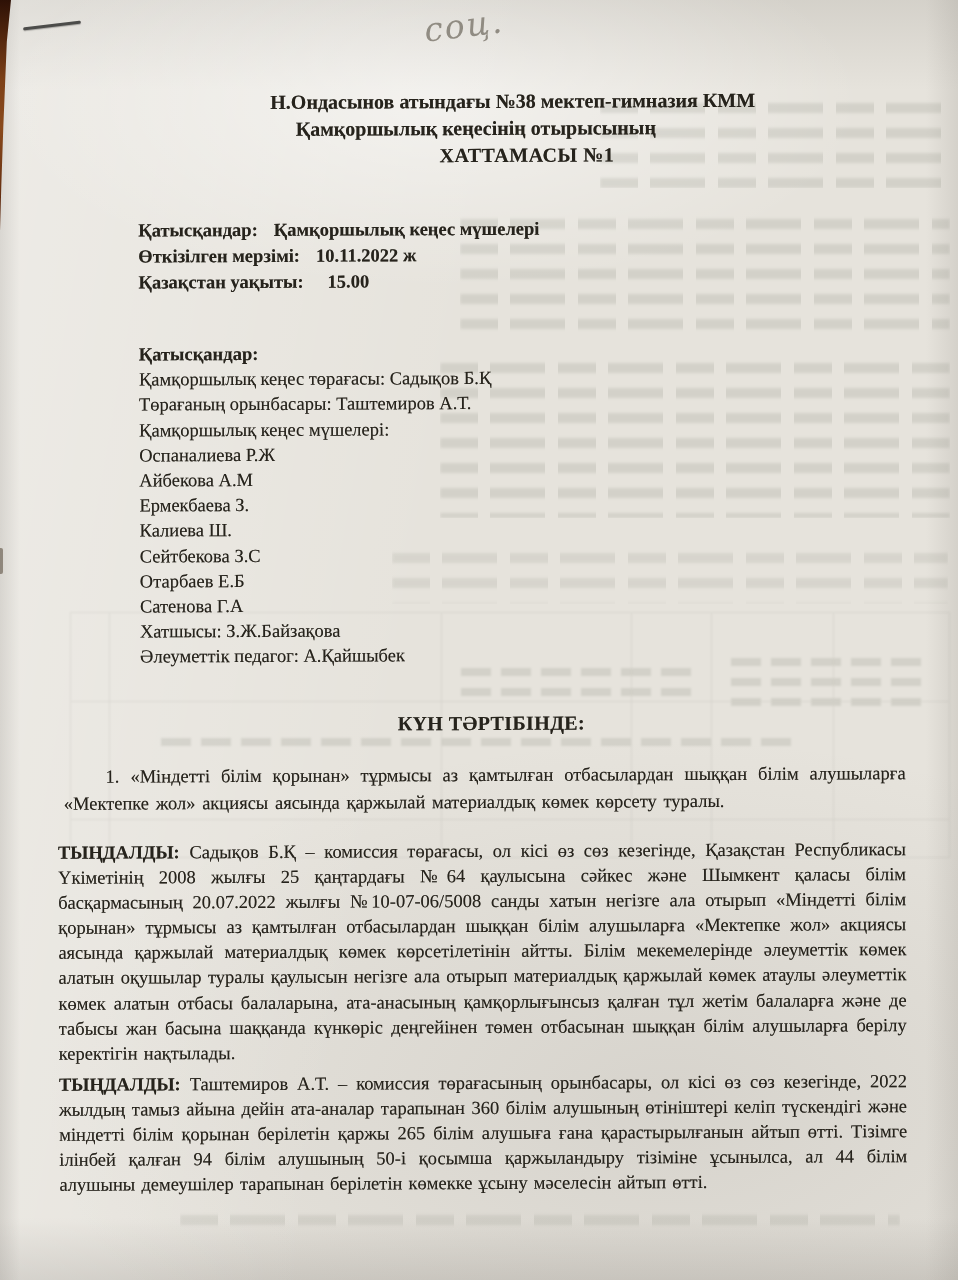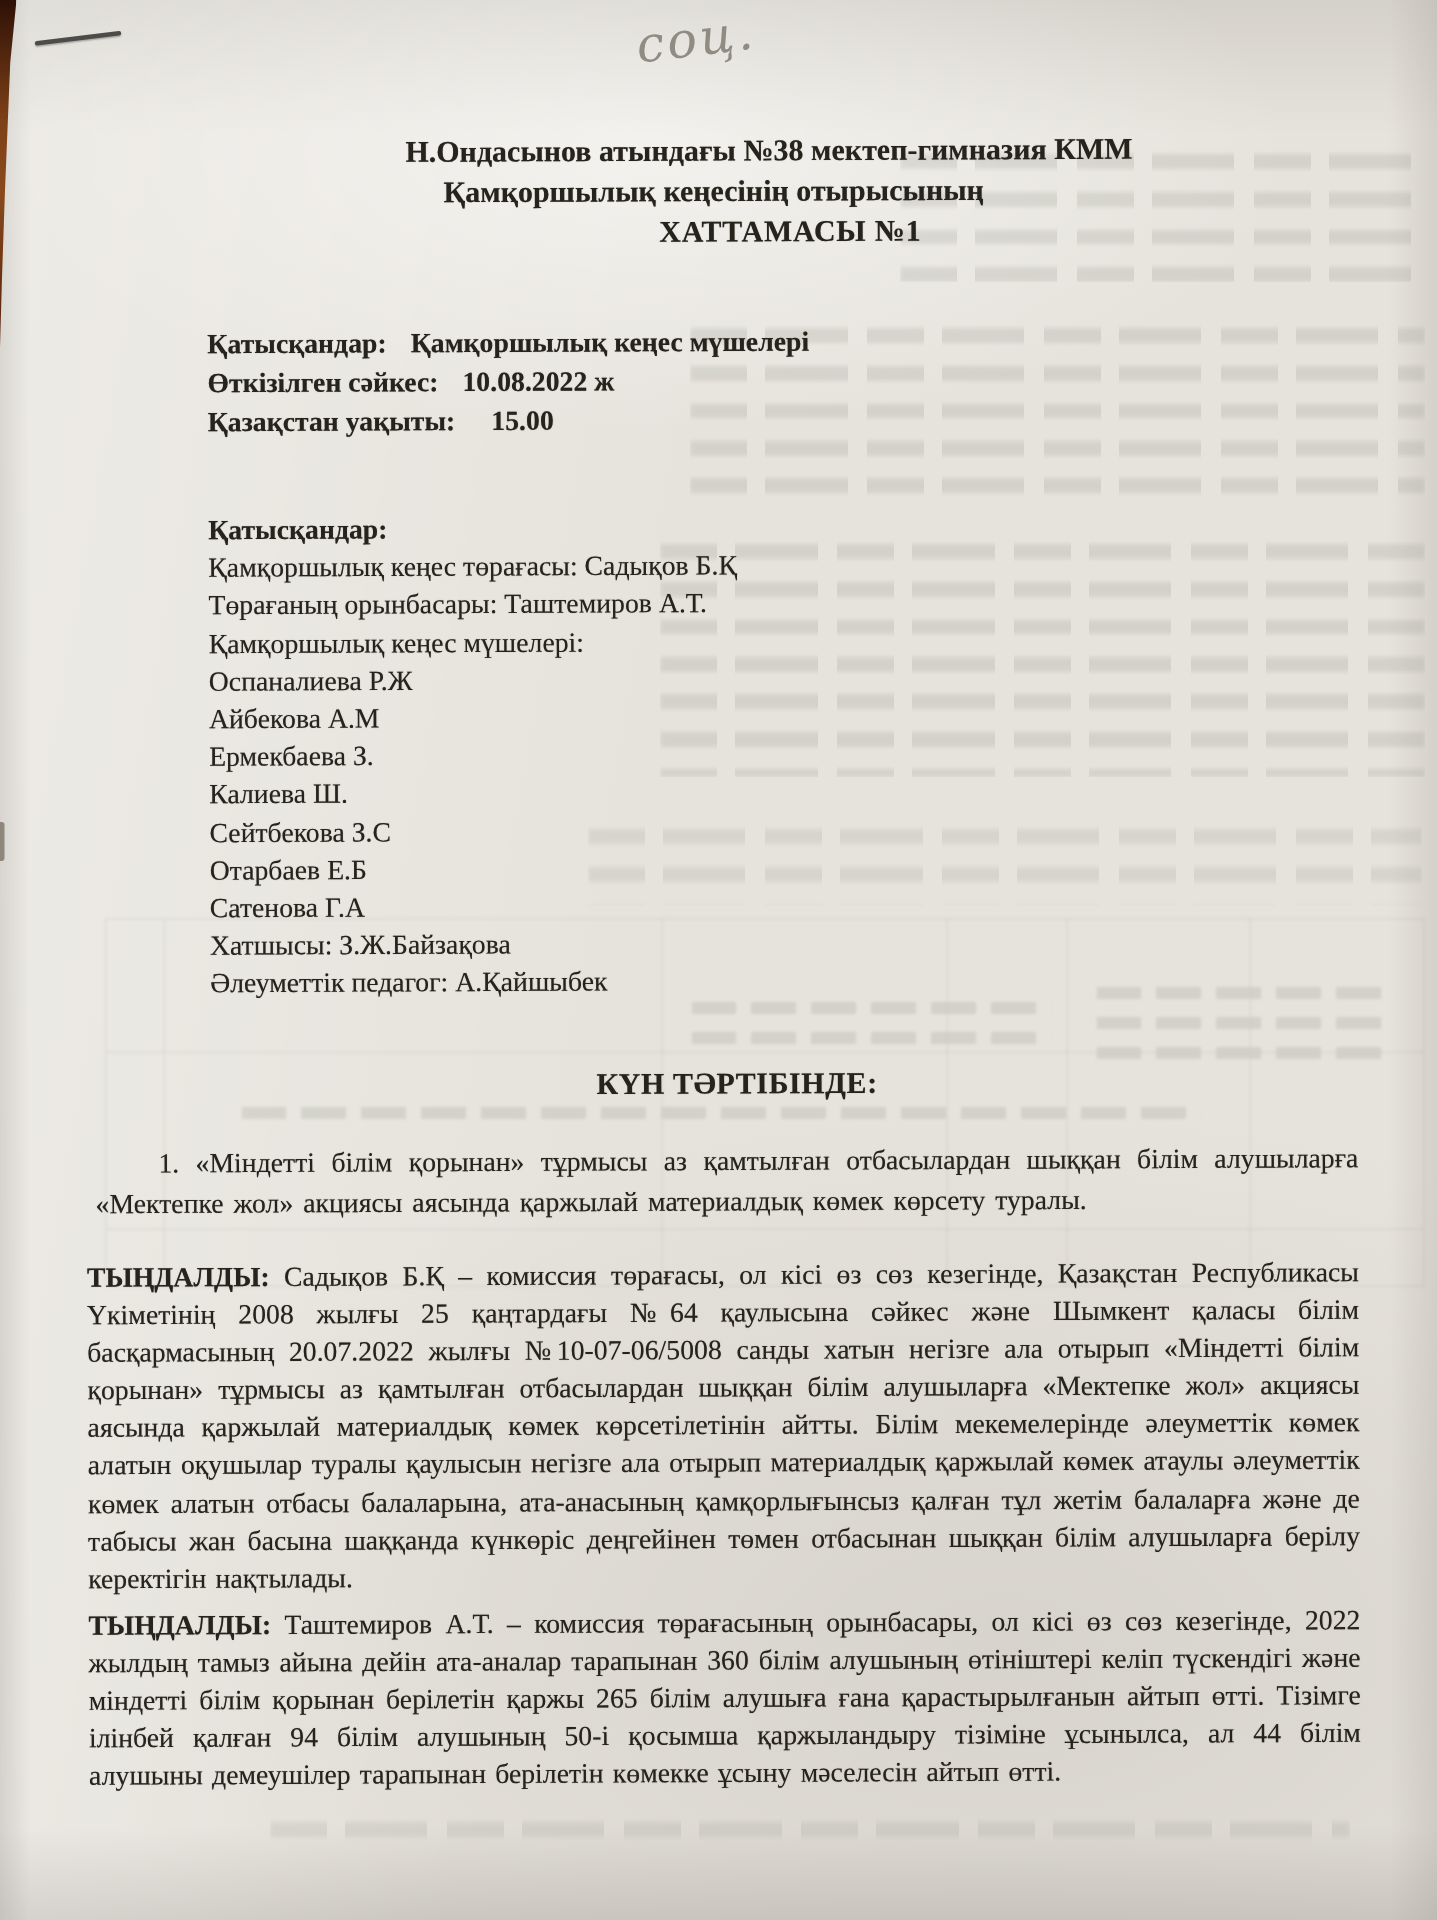--- a/index.html
+++ b/index.html
@@ -111,21 +111,21 @@
       <div class="hl1">Н.Ондасынов атындағы №38 мектеп-гимназия КММ</div>
       <div class="hl2">Қамқоршылық кеңесінің отырысының</div>
       <div class="hl3">ХАТТАМАСЫ №1</div>
     </div>
 
     <div class="meta">
       <div>
         <span>Қатысқандар:</span><span class="val">Қамқоршылық кеңес мүшелері</span>
       </div>
       <div>
-        <span>Өткізілген сәйкес:</span><span class="val">10.08.2022 ж</span>
+        <span>Өткізілген мерзімі:</span><span class="val">10.11.2022 ж</span>
       </div>
       <div>
         <span>Қазақстан уақыты:</span><span class="val val-time">15.00</span>
       </div>
     </div>
 
     <div class="participants">
       <div class="b">Қатысқандар:</div>
       <div>Қамқоршылық кеңес төрағасы: Садықов Б.Қ</div>
       <div>Төрағаның орынбасары: Таштемиров А.Т.</div>

